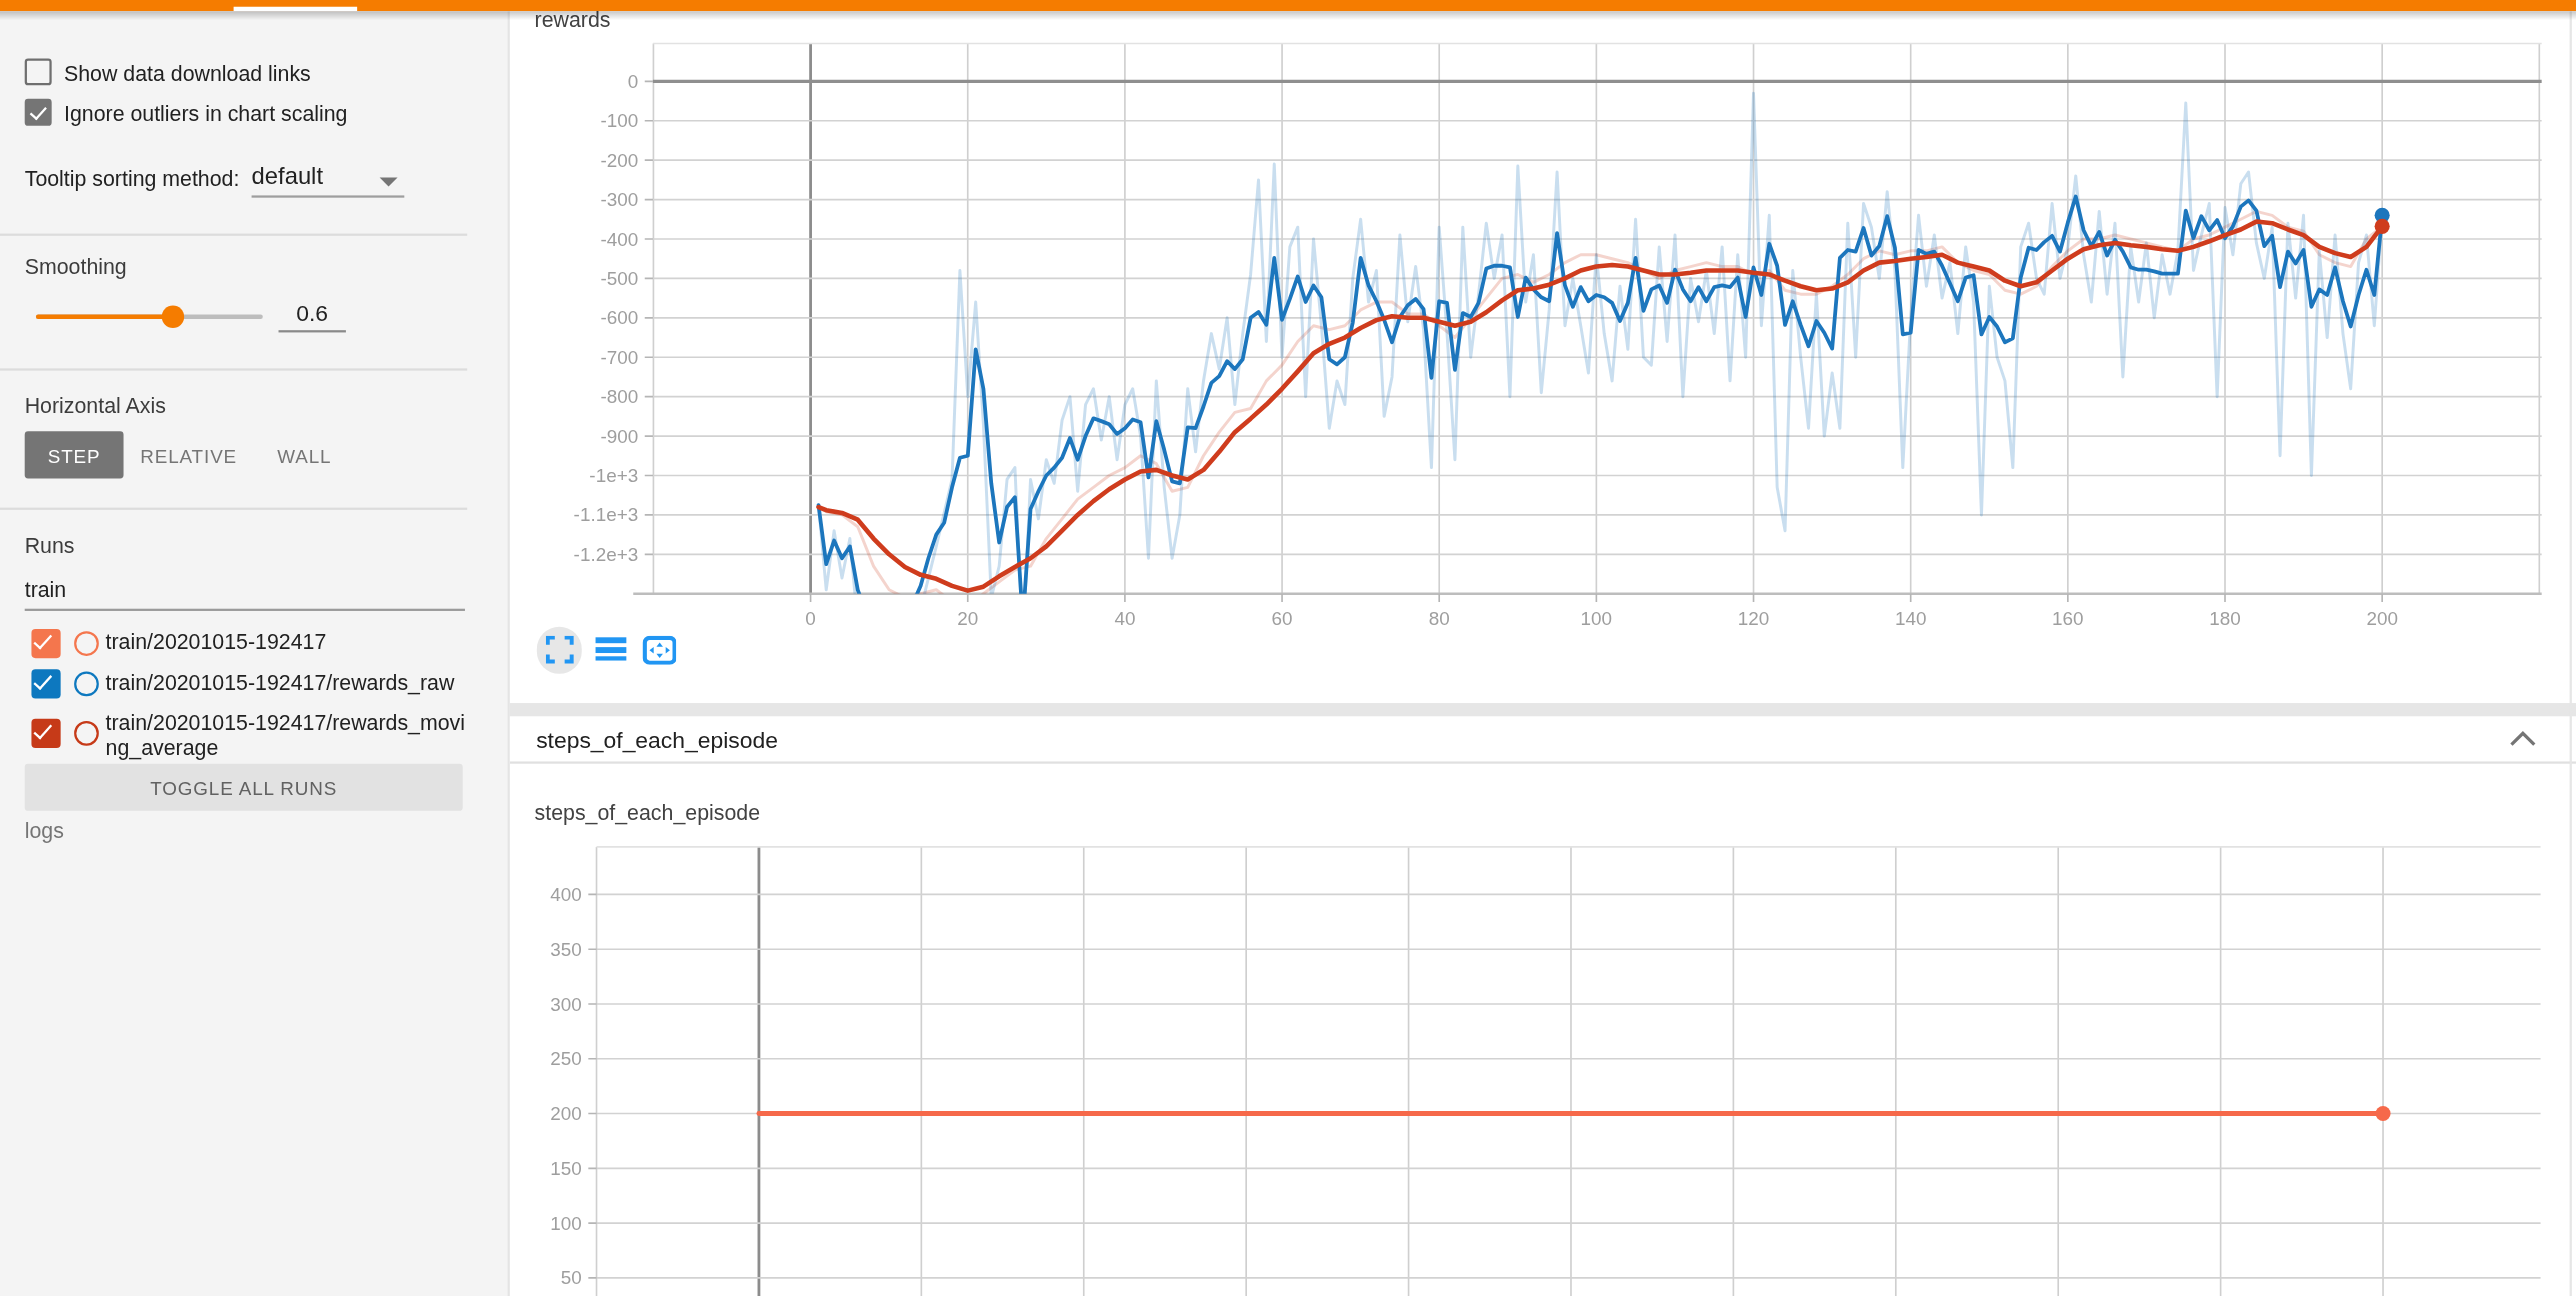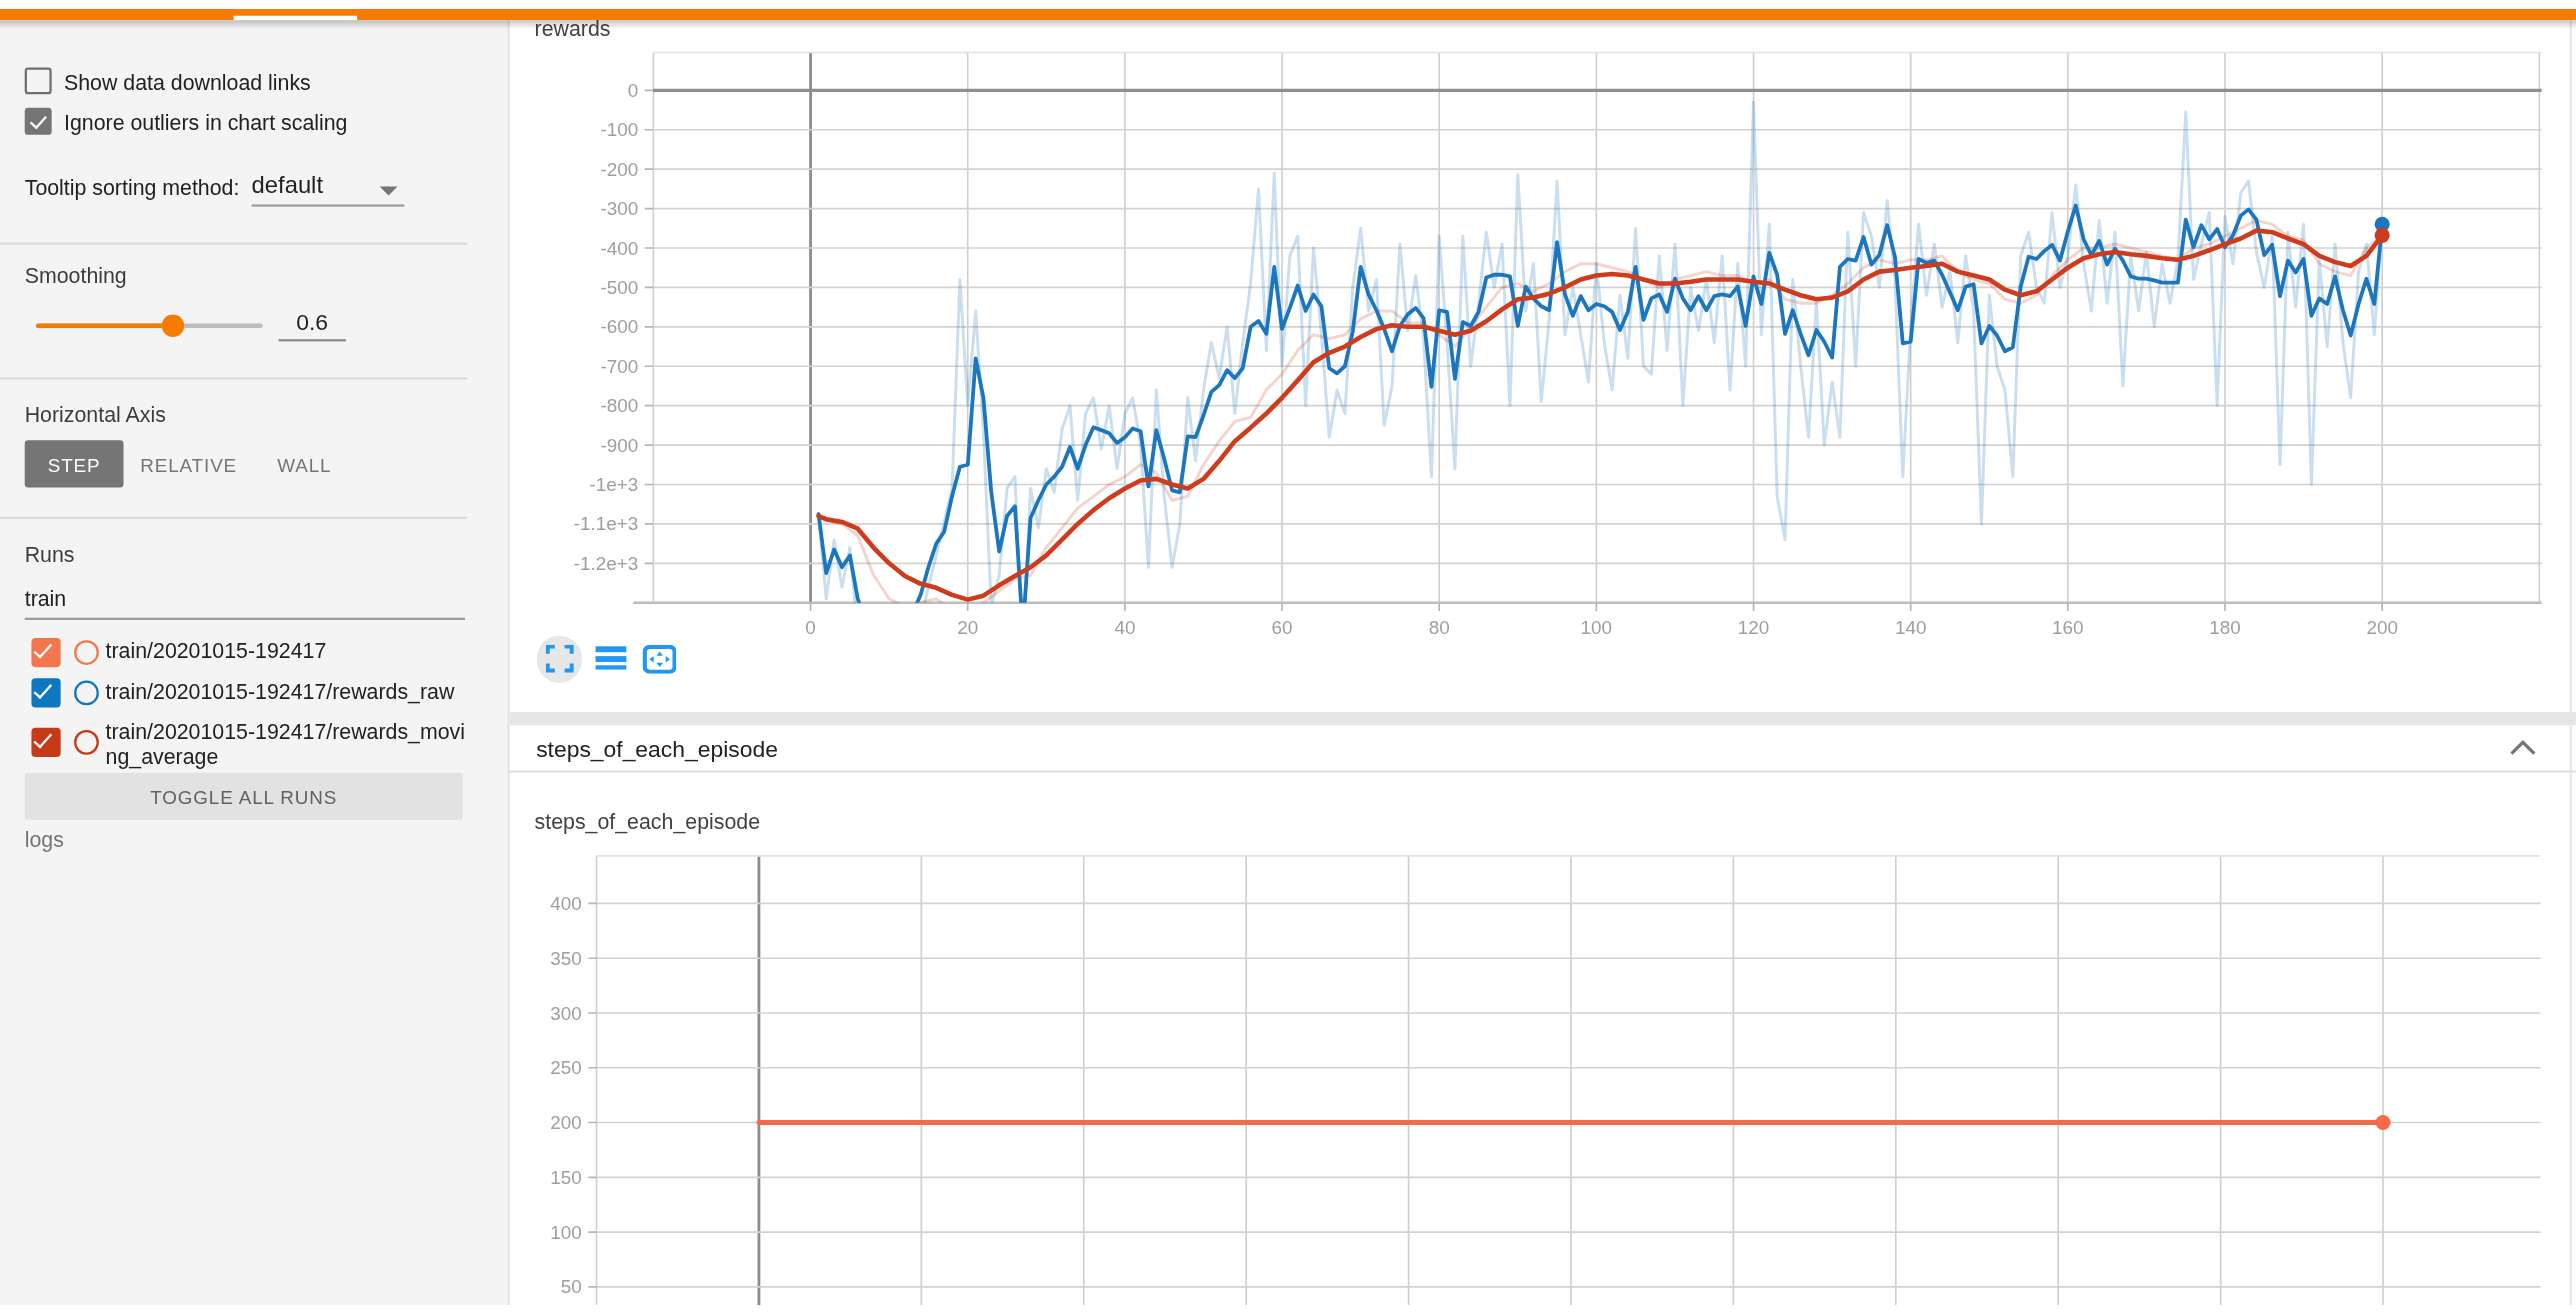--- a/index.html
+++ b/index.html
@@ -1,16 +1,16 @@
 <!DOCTYPE html>
 <html style="font-size:11.7px"><head>
 <meta charset="utf-8">
 <style>
   html,body{margin:0;padding:0;background:#fff;}
-  .stage{position:relative;width:2576px;height:1296px;overflow:hidden;background:#fca5a5;margin-top:9px;}
+  .stage{position:relative;width:2576px;height:1296px;overflow:hidden;background:#fca5a5;}
   .viewport{position:relative;width:1147px;height:585px;transform:scale(2.24617);transform-origin:0 0;
             font-family:"Liberation Sans",sans-serif;color:#212121;background:#fff;}
 
   
   .header{position:absolute;left:0;top:0;width:1147px;height:5.1px;background:#f57c00;}
   .tab-indicator{position:absolute;left:104px;top:2.6px;width:55px;height:2.6px;background:#fff;}
   .header-shadow{position:absolute;left:0;top:5.1px;width:1147px;height:4.4px;
                  background:linear-gradient(rgba(0,0,0,0.22),rgba(0,0,0,0));pointer-events:none;z-index:9;}
 
   

